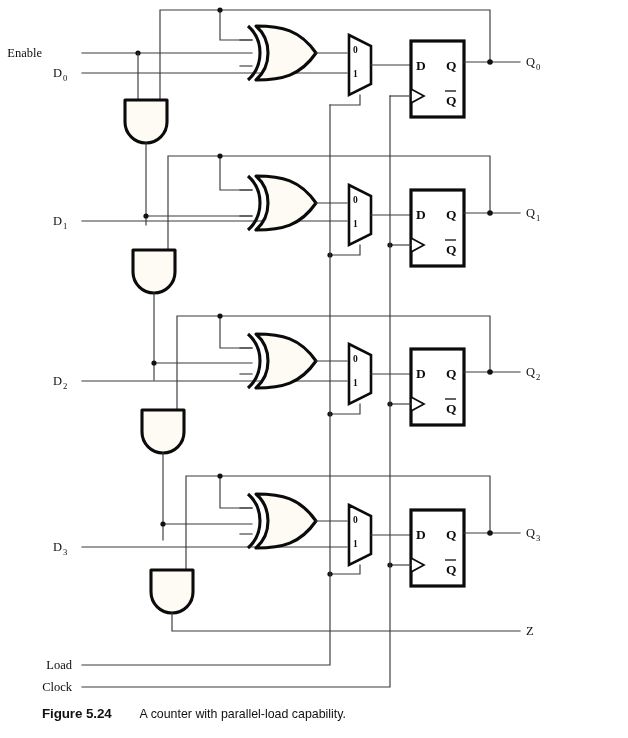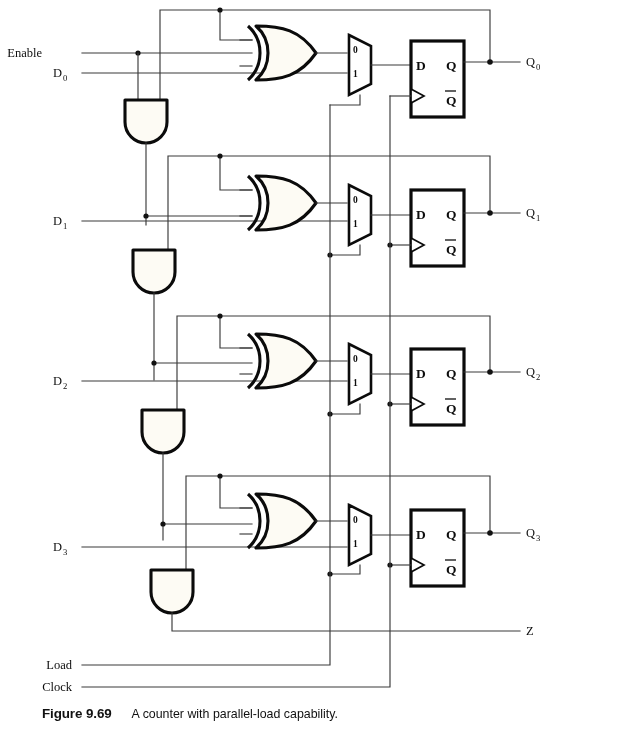--- a/index.html
+++ b/index.html
@@ -98,21 +98,21 @@
     color: #111111;
     white-space: nowrap;
   }
   .caption .cap-label {
     font-weight: bold;
     font-size: 13.4px;
     letter-spacing: -0.1px;
   }
   .caption .cap-text {
     font-size: 12.4px;
-    margin-left: 20px;
+    margin-left: 28px;
   }
 </style>
 </head>
 <body>
 
 <div id="page">
 
   <svg width="628" height="738" viewBox="0 0 628 738">
 
     <g>
@@ -342,16 +342,16 @@
 
       <text class="lbl-io" x="526" y="537">Q</text>
       <text class="lbl-io-sub" x="536" y="541">3</text>
 
       <text class="lbl-io" x="526" y="635">Z</text>
     </g>
 
   </svg>
 
   <div class="caption">
-    <span class="cap-label">Figure 9.69</span><span class="cap-text">A counter with parallel-load capability.</span>
+    <span class="cap-label">Figure 5.24</span><span class="cap-text">A counter with parallel-load capability.</span>
   </div>
 
 </div>
 
 </body></html>

